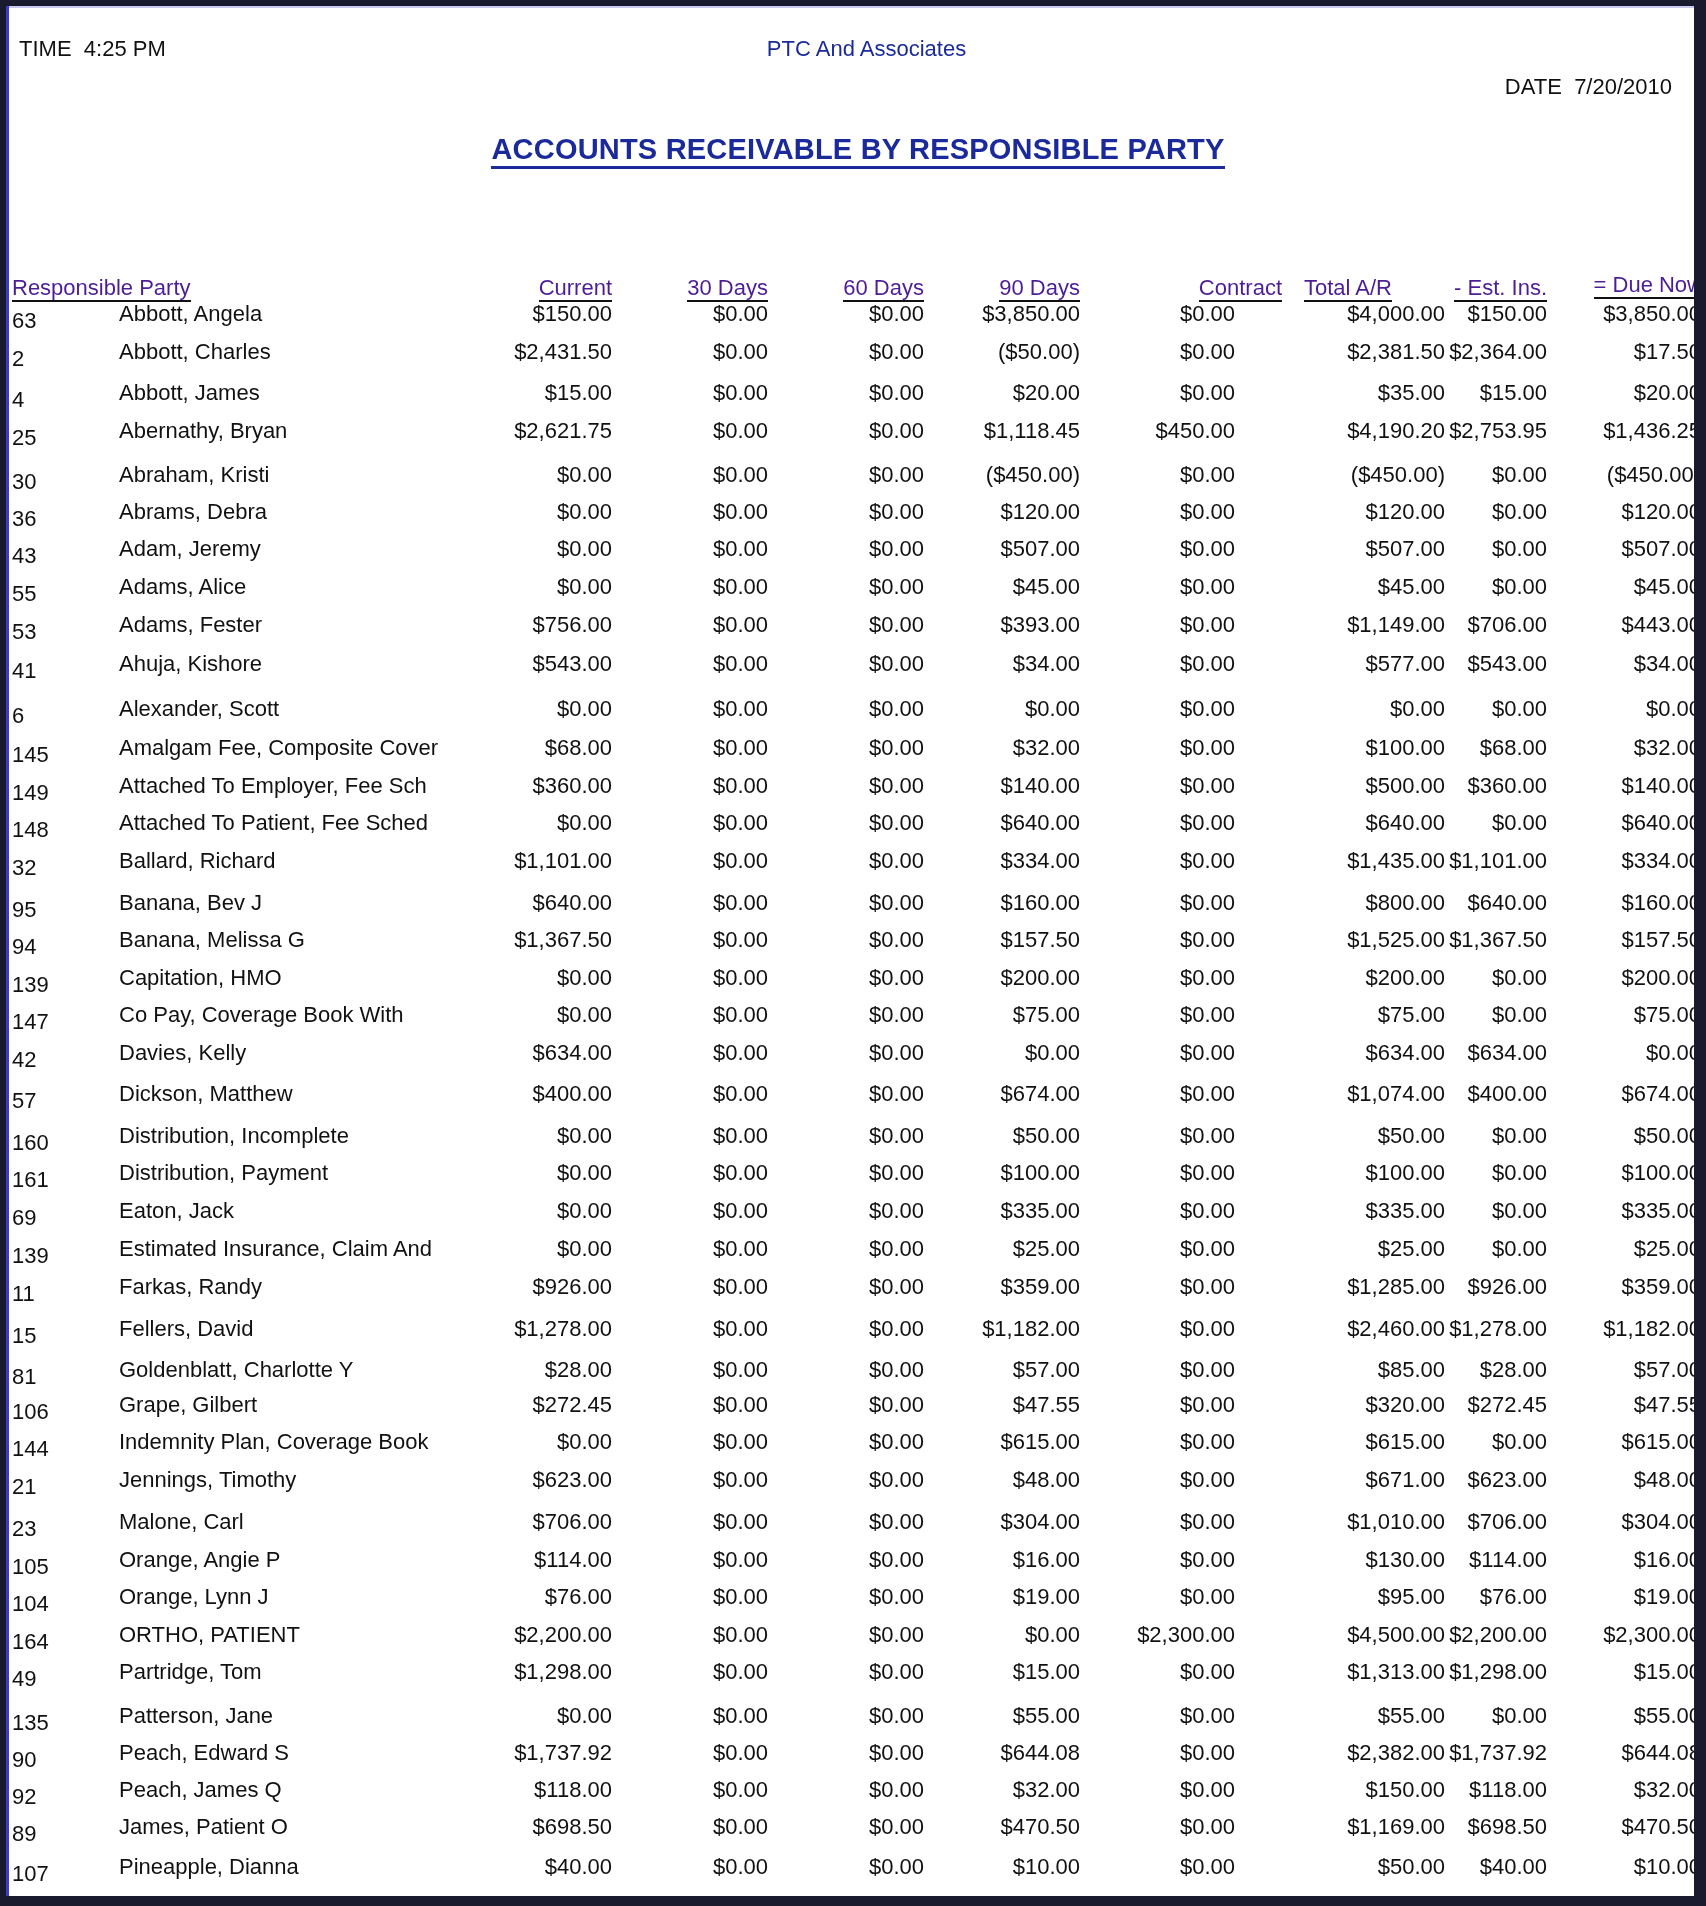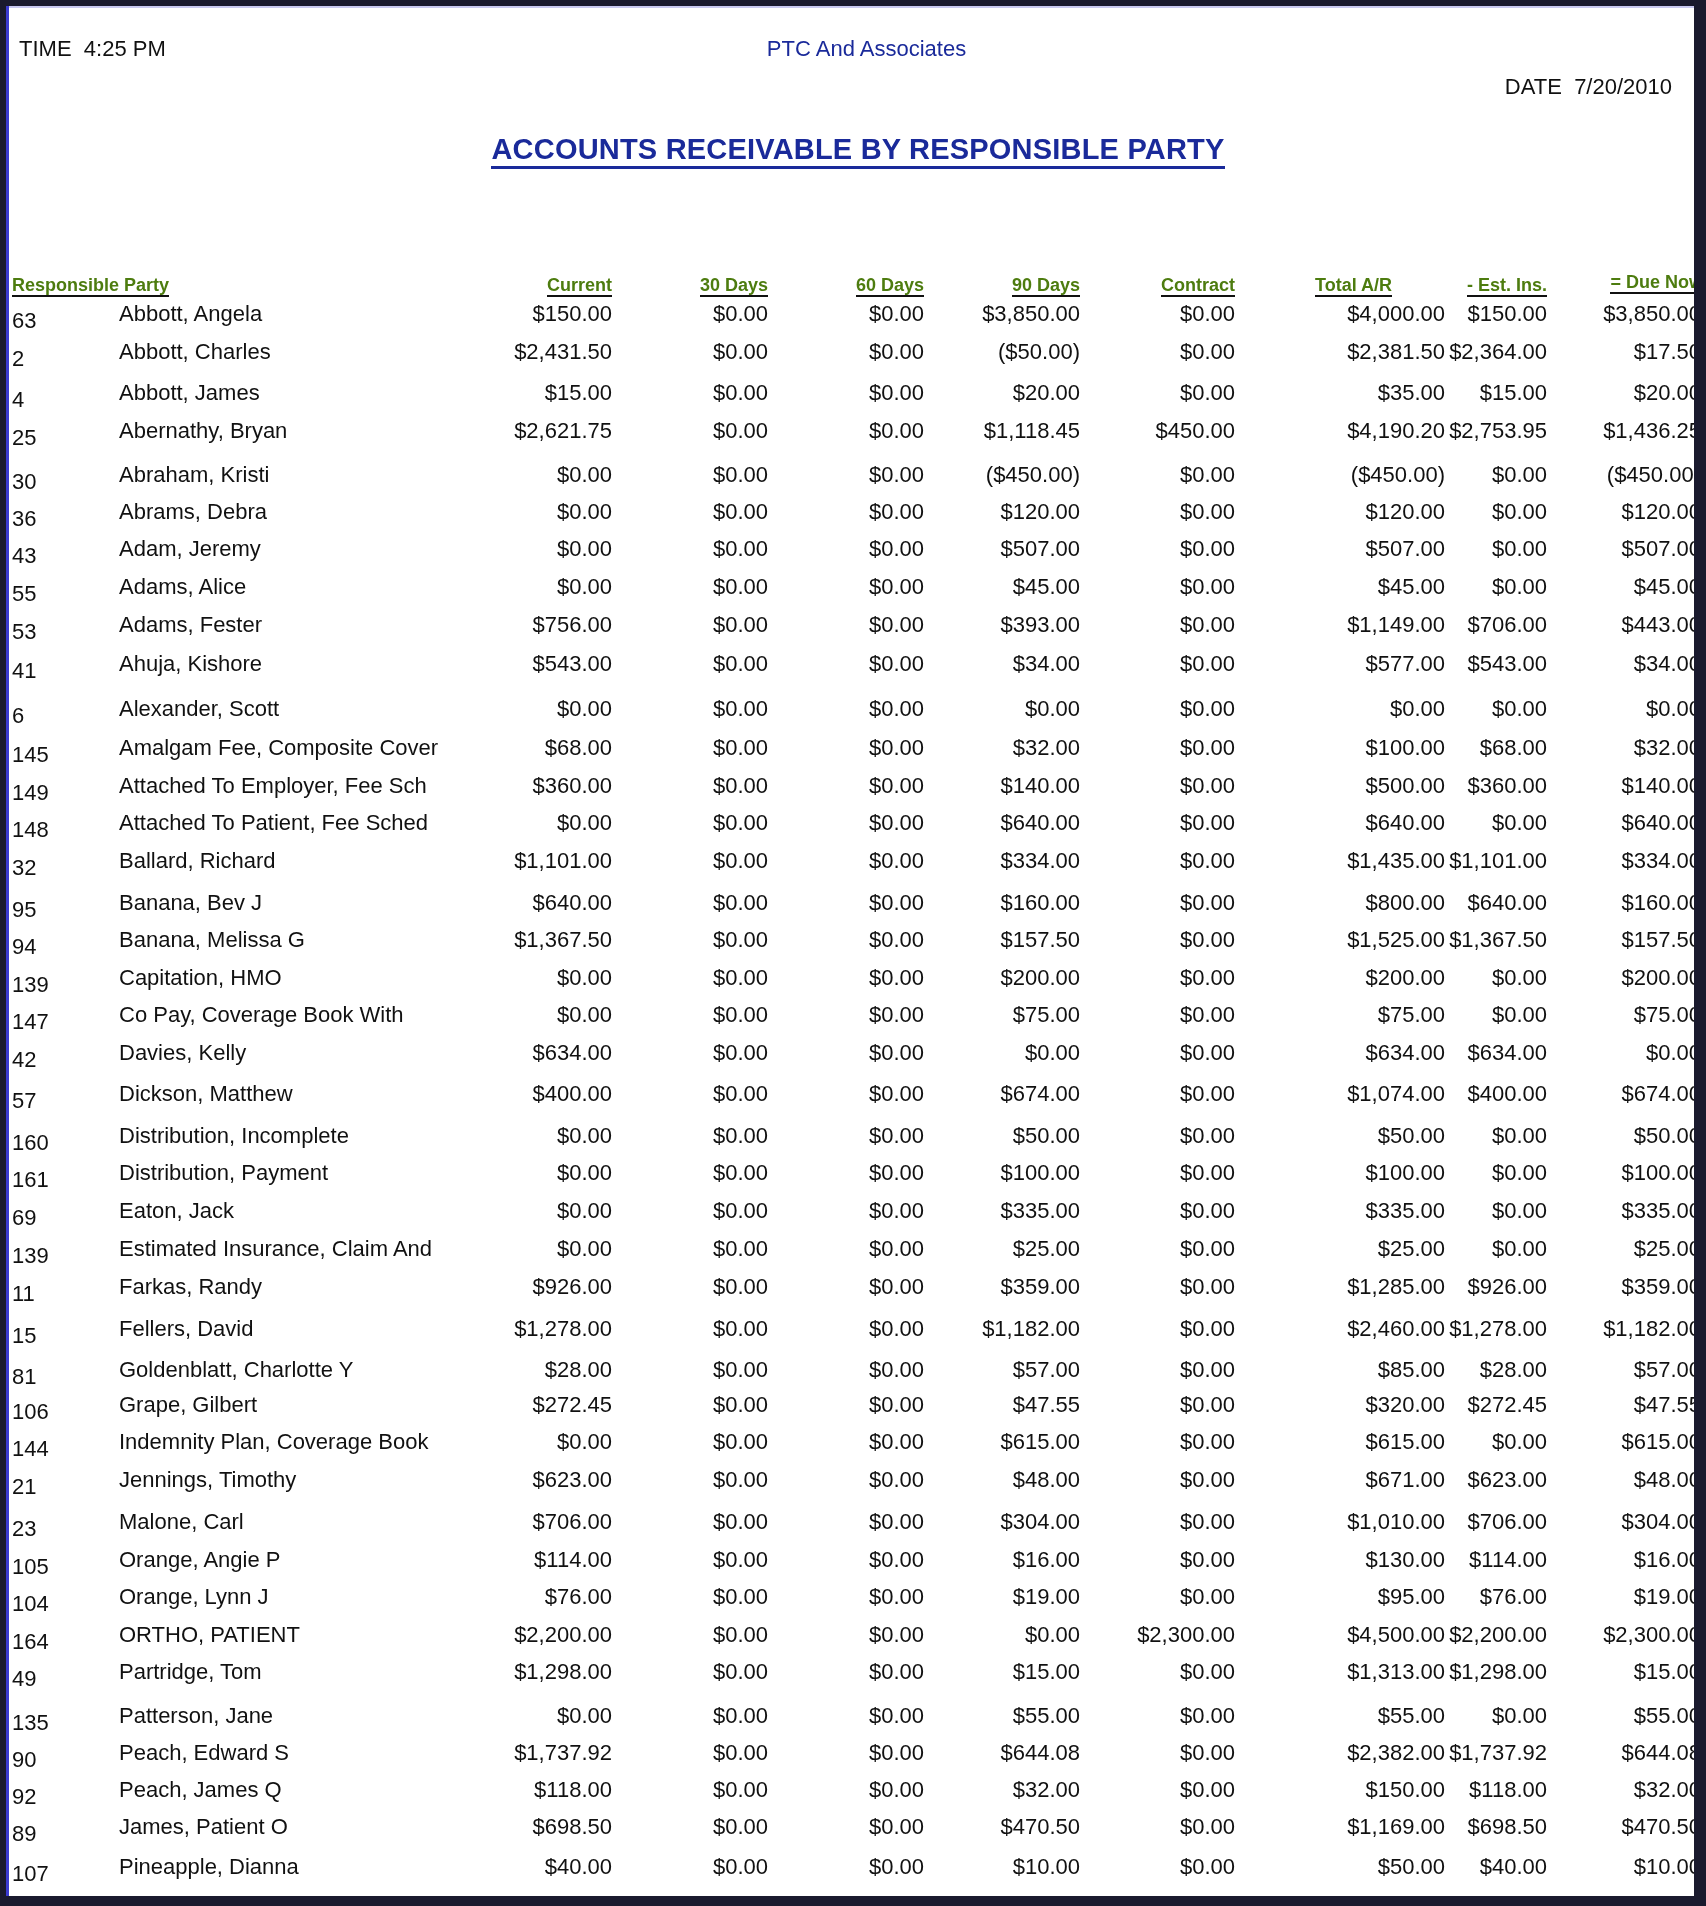--- a/index.html
+++ b/index.html
@@ -14,21 +14,21 @@
     .hdr-time { left: 10px; }
     .hdr-company { left: 0; width: 100%; text-align: center; color: #1a2a9a; transform: translateX(-10px); margin-left: 25px; }
     .hdr-date { right: 22px; margin-top: 38px; }
     .title {
       position: absolute; top: 127px; left: 0; width: 100%; text-align: center;
       transform: translateX(-8px);
       font-size: 29px; font-weight: bold; color: #1a2a9a; letter-spacing: 0.2px;
     }
     .title span { border-bottom: 3px solid #1a2a9a; padding-bottom: 1px; margin-left: 29px; }
     .colhead {
-      position: absolute; top: 269px; font-size: 18px; font-weight: bold; color: #4d7c0f;
+      position: absolute; top: 269px; font-size: 22px; font-weight: normal; color: #4c1d95;
       white-space: nowrap;
     }
     .colhead span { border-bottom: 2px solid #111; }
     .rows { position: absolute; left: 0; top: 0; width: 100%; }
     .row { position: absolute; left: 0; width: 1800px; height: 34px; font-size: 22px; color: #111; white-space: nowrap; }
     .cell { position: absolute; top: 0; }
     .c-id { left: 3px; margin-top: 7px; }
     .c-name { left: 110px; width: 340px; overflow: hidden; }
     .num { text-align: right; width: 200px; }
     .c-cur { left: 403px; }
@@ -50,21 +50,21 @@
   <div class="hdr hdr-company">PTC And Associates</div>
   <div class="hdr hdr-date"><span>DATE</span>&nbsp;&nbsp;<span>7/20/2010</span></div>
 
   <div class="title"><span>ACCOUNTS RECEIVABLE BY RESPONSIBLE PARTY</span></div>
 
   <div class="colhead" style="left:3px;"><span>Responsible Party</span></div>
   <div class="colhead num" style="left:403px;"><span>Current</span></div>
   <div class="colhead num" style="left:559px;"><span>30 Days</span></div>
   <div class="colhead num" style="left:715px;"><span>60 Days</span></div>
   <div class="colhead num" style="left:871px;"><span>90 Days</span></div>
-  <div class="colhead num" style="left:1026px;"><span>Contract</span></div>
+  <div class="colhead num" style="left:1073px;"><span>Contract</span></div>
   <div class="colhead num" style="left:1183px;"><span>Total A/R</span></div>
   <div class="colhead num" style="left:1338px;"><span>- Est. Ins.</span></div>
   <div class="colhead num" style="left:1494px; top:266px;"><span>= Due Now</span></div>
 
   <div class="rows" id="rows">
       <div class="row" style="top: 295px;">
     <span class="cell c-id">63</span>
     <span class="cell c-name">Abbott, Angela</span>
     <span class="cell num c-cur">$150.00</span>
     <span class="cell num c-30">$0.00</span>

